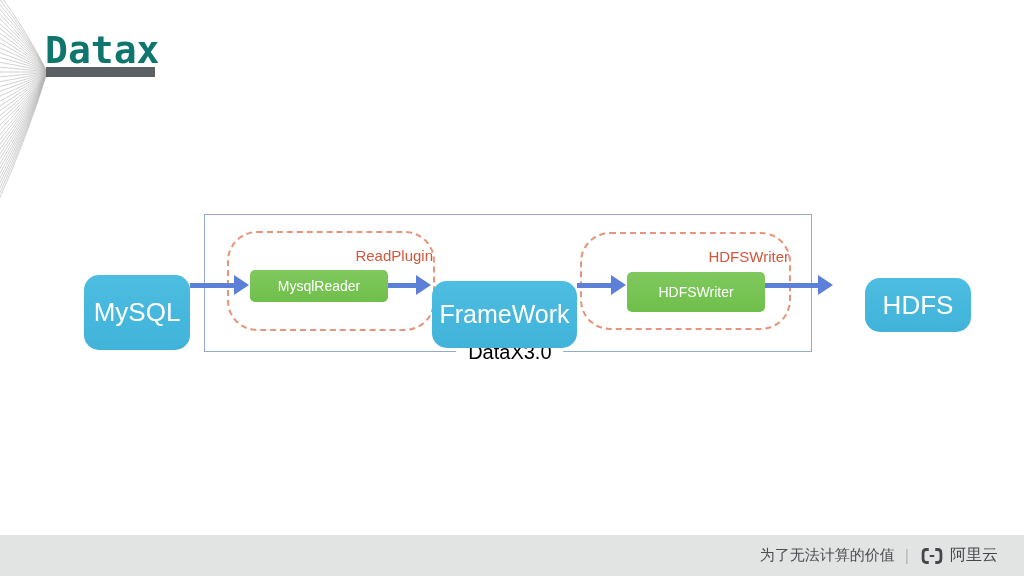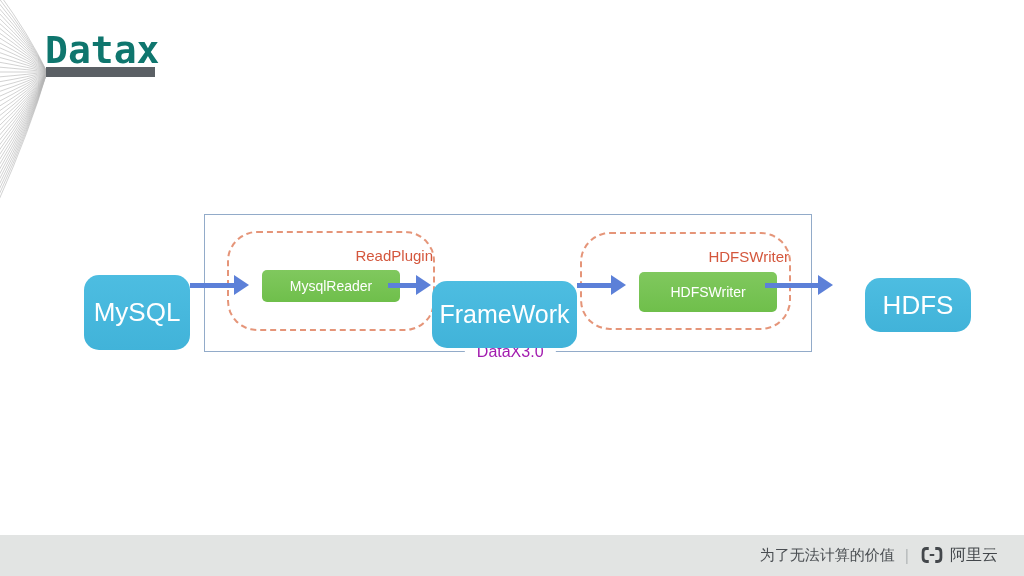--- a/index.html
+++ b/index.html
@@ -18,21 +18,21 @@
     position:absolute;left:46px;top:67px;width:109px;height:10px;background:#5b6065;
   }
   .corner-fan{position:absolute;left:0;top:0;width:60px;height:210px;}
   
   .container-box{
     position:absolute;left:204px;top:214px;width:608px;height:138px;
     border:1px solid #92abc9;background:transparent;
   }
   .container-label{
     position:absolute;left:50%;top:343px;transform:translateX(-52%);
-    background:#ffffff;padding:0 12px;color:#a21caf;font-size:16px;line-height:18px;
+    background:#ffffff;padding:0 12px;color:#000000;font-size:20px;line-height:18px;
   }
   .dashed-group{
     position:absolute;border:2px dashed #e59579;border-radius:30px;background:transparent;
   }
   .dashed-read{left:227px;top:231px;width:208px;height:100px;}
   .dashed-write{left:580px;top:232px;width:211px;height:98px;}
   .group-label{
     position:absolute;width:100%;top:14px;text-align:right;
     color:#d4573d;font-size:15px;
   }
@@ -40,42 +40,42 @@
     position:absolute;display:flex;align-items:center;justify-content:center;
     background:linear-gradient(180deg,#4dbde1 0%,#41b3d9 100%);
     border-radius:15px;color:#ffffff;margin-top:28px;
   }
   .node-mysql{left:84px;top:247px;width:106px;height:75px;font-size:26px;}
   .node-framework{left:432px;top:253px;width:145px;height:67px;font-size:25px;}
   .node-hdfs{left:865px;top:250px;width:106px;height:54px;font-size:26px;}
   .node-green{
     position:absolute;display:flex;align-items:center;justify-content:center;
     background:linear-gradient(180deg,#80c85e 0%,#6fbf4b 100%);
-    border-radius:5px;color:#ffffff;font-size:14px;margin-left:12px;
+    border-radius:5px;color:#ffffff;font-size:14px;
   }
   .node-reader{left:250px;top:270px;width:138px;height:32px;}
   .node-writer{left:627px;top:272px;width:138px;height:40px;}
   .arrow{position:absolute;height:20px;top:275px;}
   .arrow .shaft{position:absolute;left:0;right:13px;top:7.5px;height:5px;background:#5c80d8;}
   .arrow .head{
     position:absolute;right:0;top:0;width:0;height:0;
     border-left:15px solid #5c80d8;border-top:10px solid transparent;border-bottom:10px solid transparent;
   }
   .arrow-1{left:190px;width:59px;}
   .arrow-2{left:388px;width:43px;}
   .arrow-3{left:577px;width:49px;}
   .arrow-4{left:765px;width:68px;}
   
   .footer{
     position:absolute;left:0;top:535px;width:1024px;height:41px;background:#e2e4e3;
     display:flex;align-items:center;justify-content:flex-end;
     padding-right:26px;color:#4a4e52;font-size:15px;
   }
   .footer .sep{margin:0 10px;color:#b4b7b8;font-size:16px;}
-  .footer .brand-wrap{display:flex;align-items:flex-start;gap:5px;}
+  .footer .brand-wrap{display:flex;align-items:center;gap:5px;}
   .footer .brand{font-size:16px;color:#43474b;}
   .logo-svg{display:block;}
 </style>
 </head>
 <body>
 
 <div class="stage">
 
   <div class="corner-fan">
     <svg width="60" height="210" viewBox="0 0 60 210">

